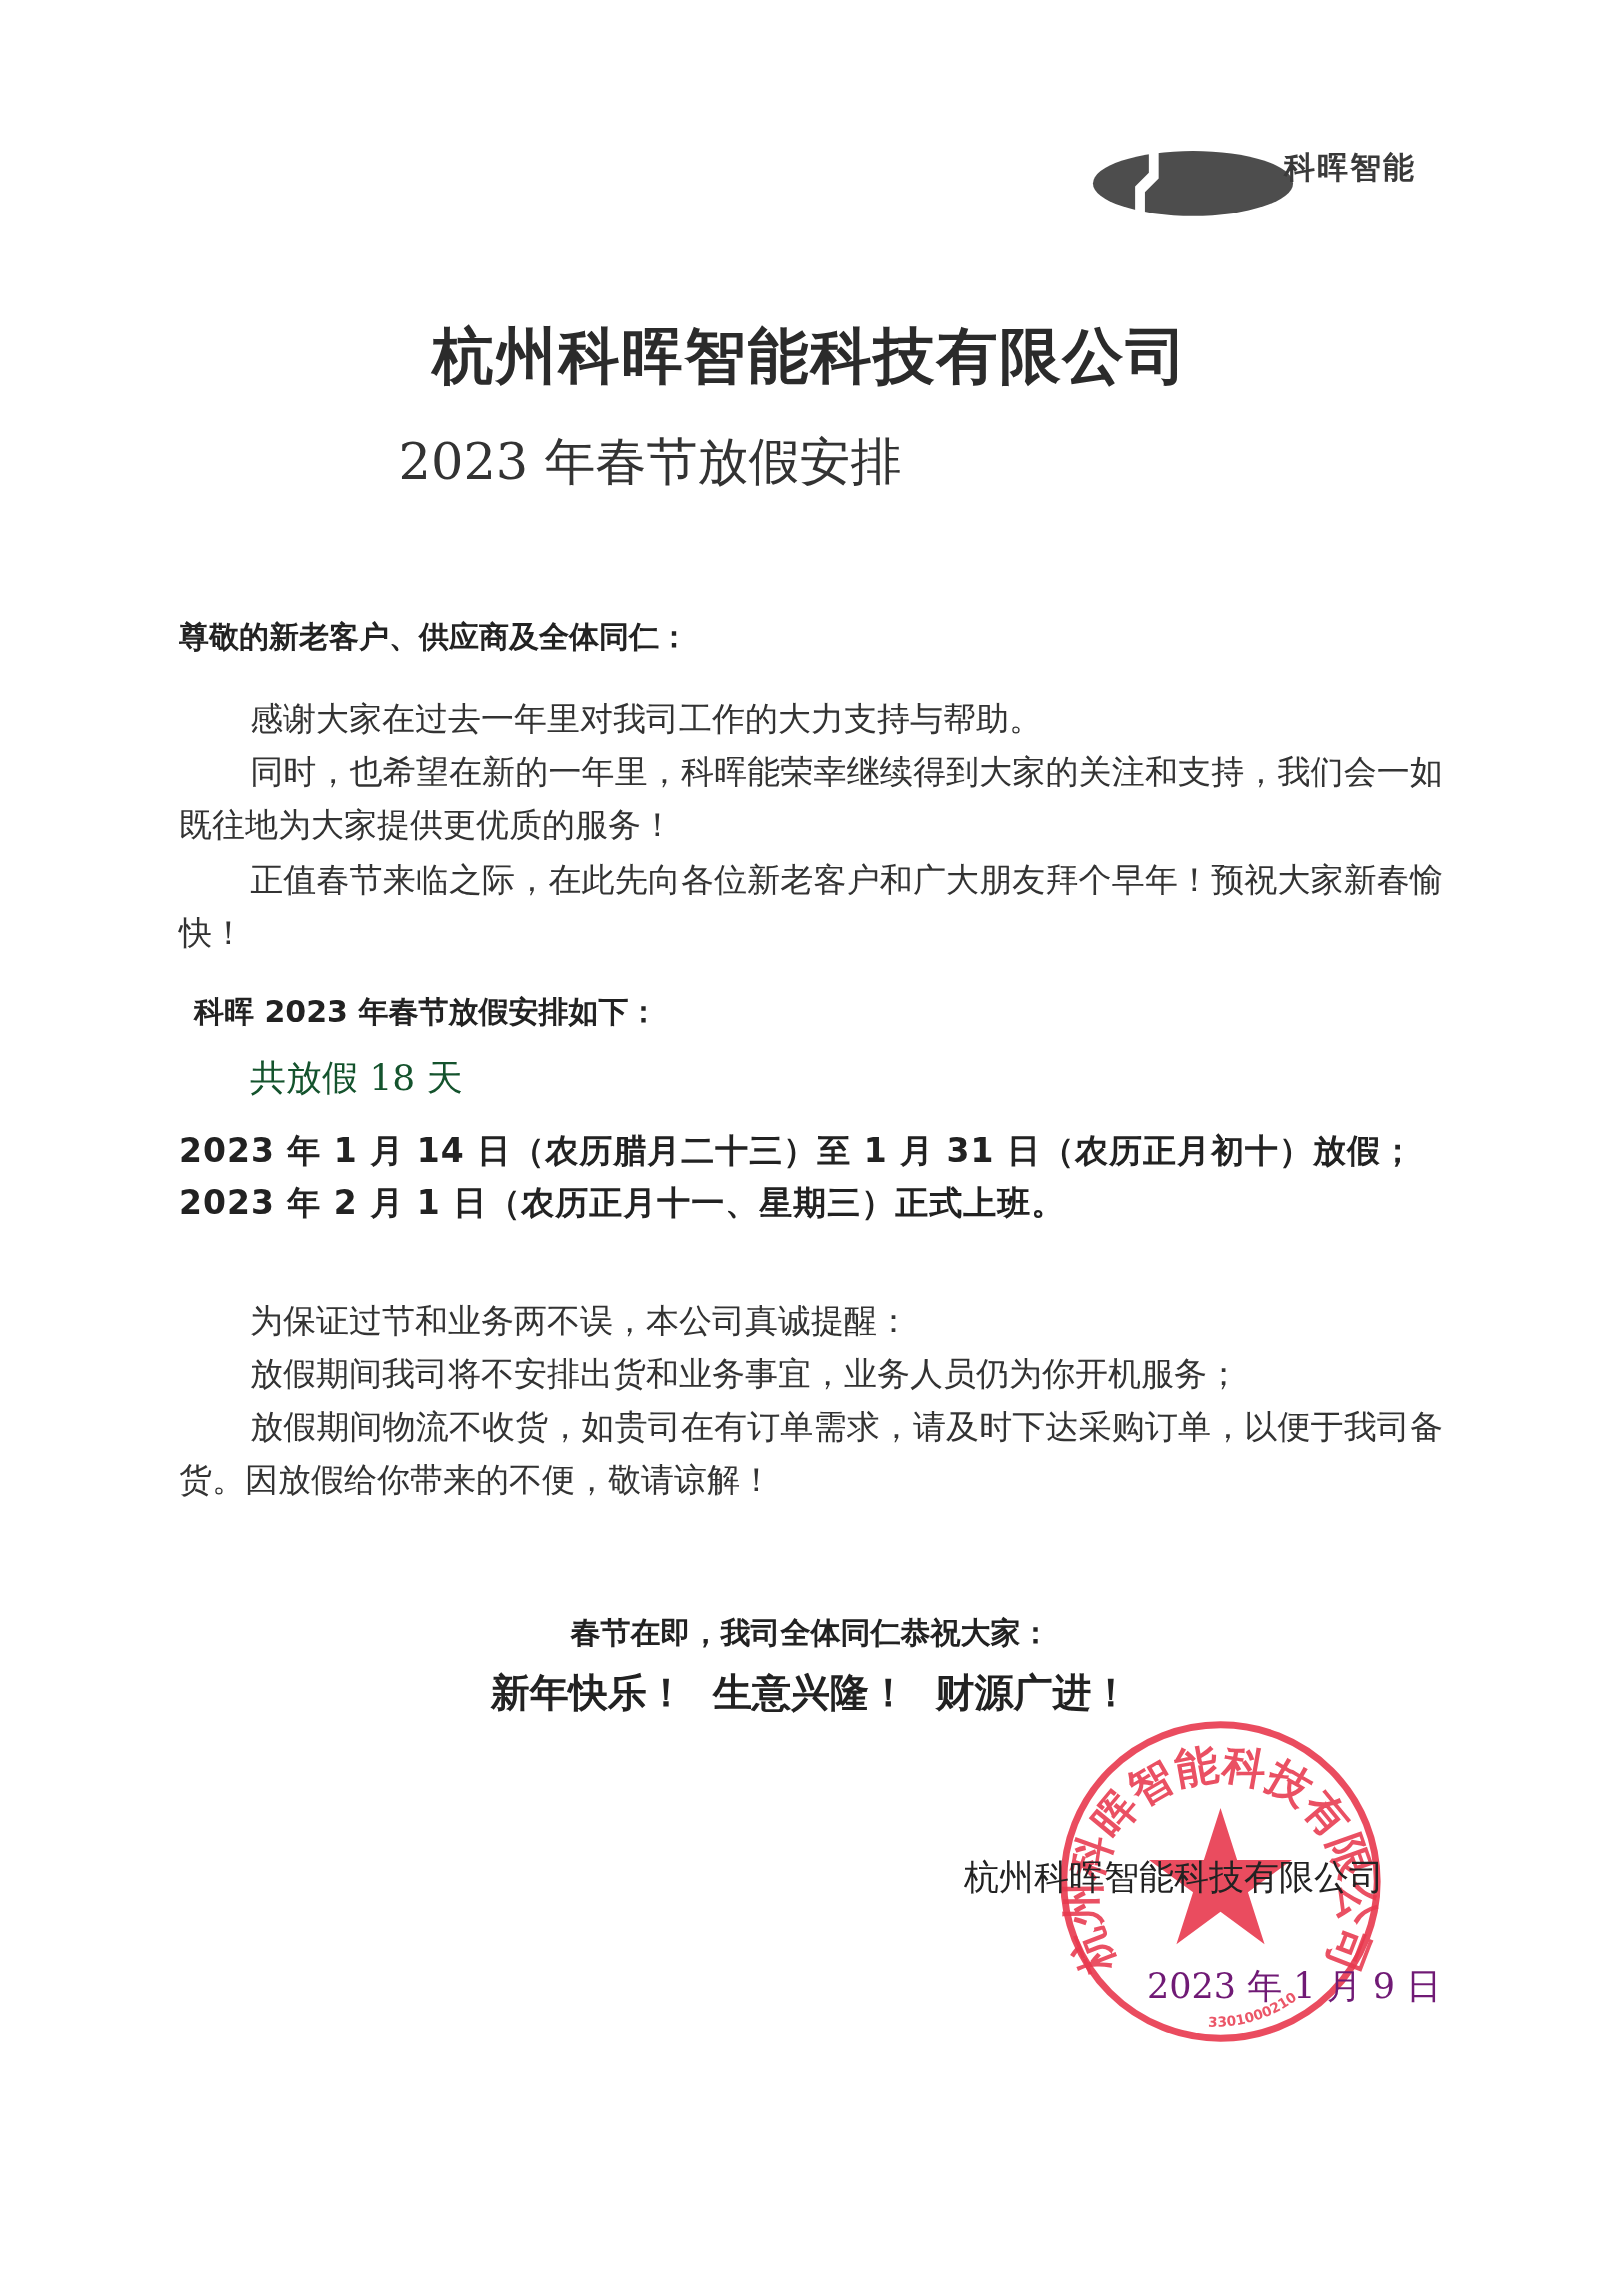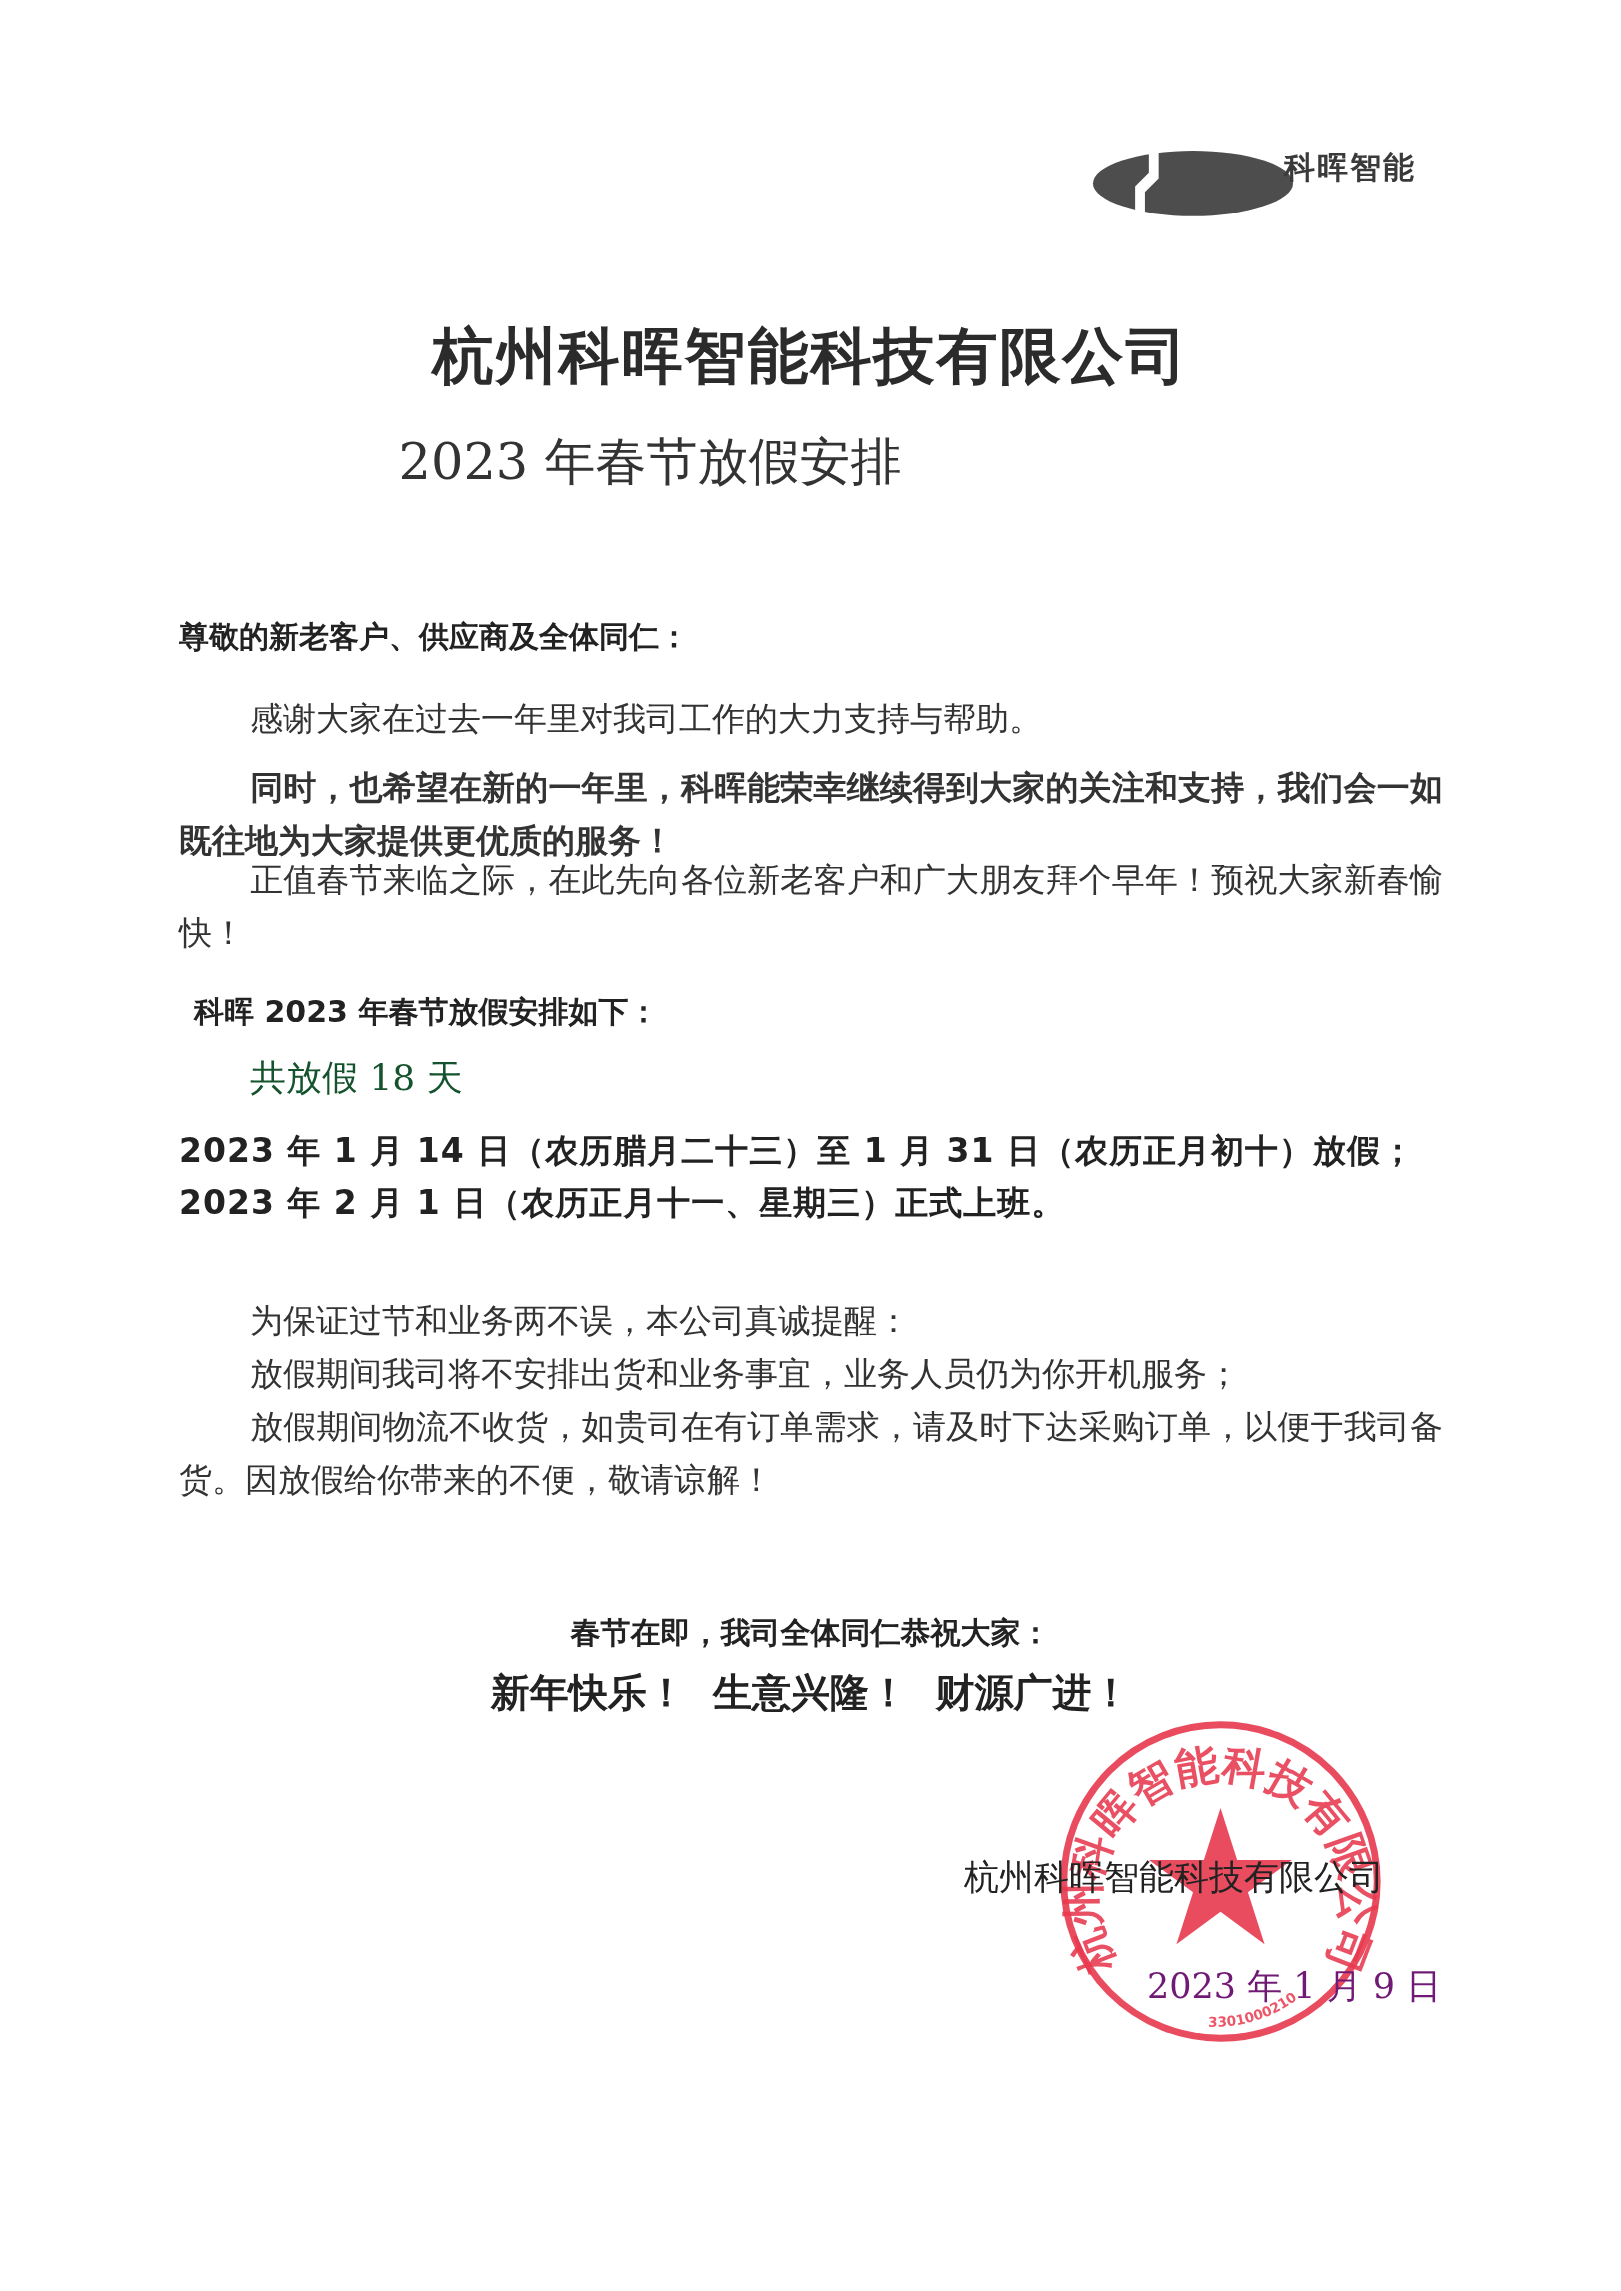--- a/index.html
+++ b/index.html
@@ -11,21 +11,21 @@
                  font-size: 31px; color: #3a3a3a; letter-spacing: 2px; }
     .title { left: 0; width: 1621px; top: 316px; text-align: center; font-family: "DejaVu Sans", sans-serif;
              font-weight: bold; font-size: 61px; color: #2b2b2b; letter-spacing: 2px; }
     .subtitle { left: 0; width: 1300px; top: 428px; text-align: center; font-size: 51px; color: #333; }
     .bold { font-family: "DejaVu Sans", sans-serif; font-weight: bold; color: #222; }
     .salutation { left: 179px; top: 617px; font-size: 30px; }
     .para { left: 179px; width: 1264px; font-size: 33px; line-height: 53px; color: #333;
             white-space: normal; text-align: justify; }
     .para .indent { display: inline-block; width: 71px; }
     .p1 { top: 692px; }
-    .p2 { top: 761px; font-weight: bold; }
+    .p2 { top: 745px; }
     .p3 { top: 853px; }
     .arr-head { left: 194px; top: 992px; font-size: 30px; }
     .days { left: 250px; top: 1054px; font-size: 36px; color: #14532d; }
     .date1 { left: 179px; top: 1117px; font-size: 33px; letter-spacing: 1px; margin-top: 12px; }
     .date2 { left: 179px; top: 1181px; font-size: 33px; letter-spacing: 1px; }
     .r1 { top: 1294px; }
     .r2 { top: 1347px; }
     .r3 { top: 1400px; }
     .closing { left: 0; width: 1621px; top: 1572px; text-align: center; font-size: 30px; margin-top: 41px; }
     .wishes { left: 0; width: 1621px; top: 1666px; text-align: center; font-size: 39px; word-spacing: 0; }

